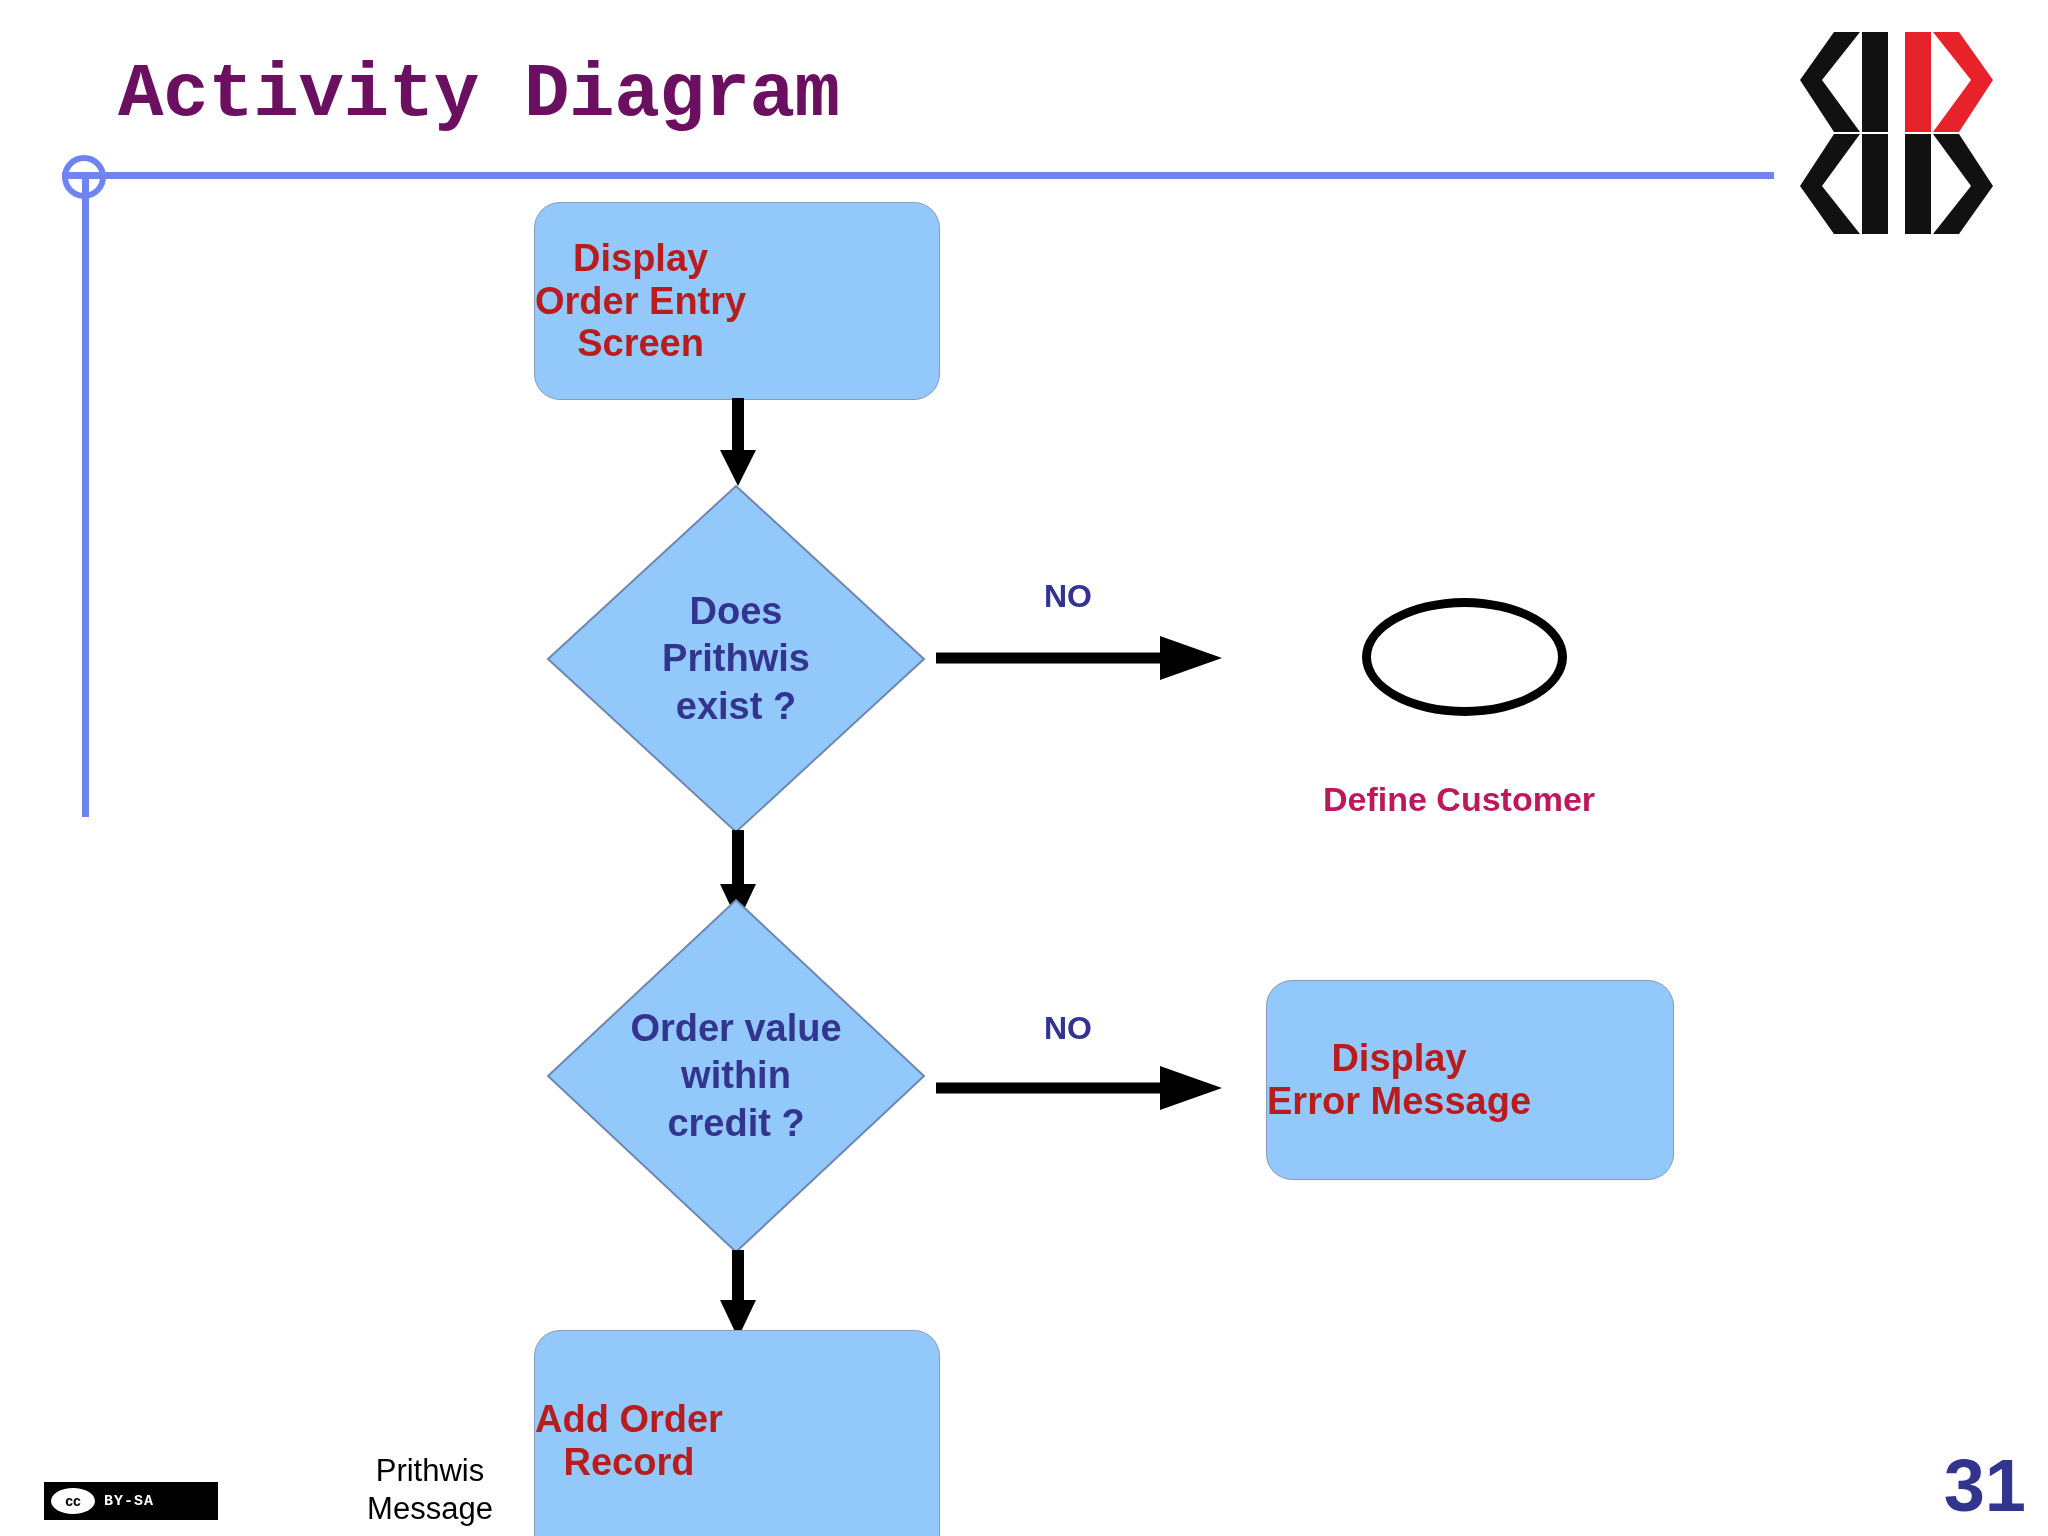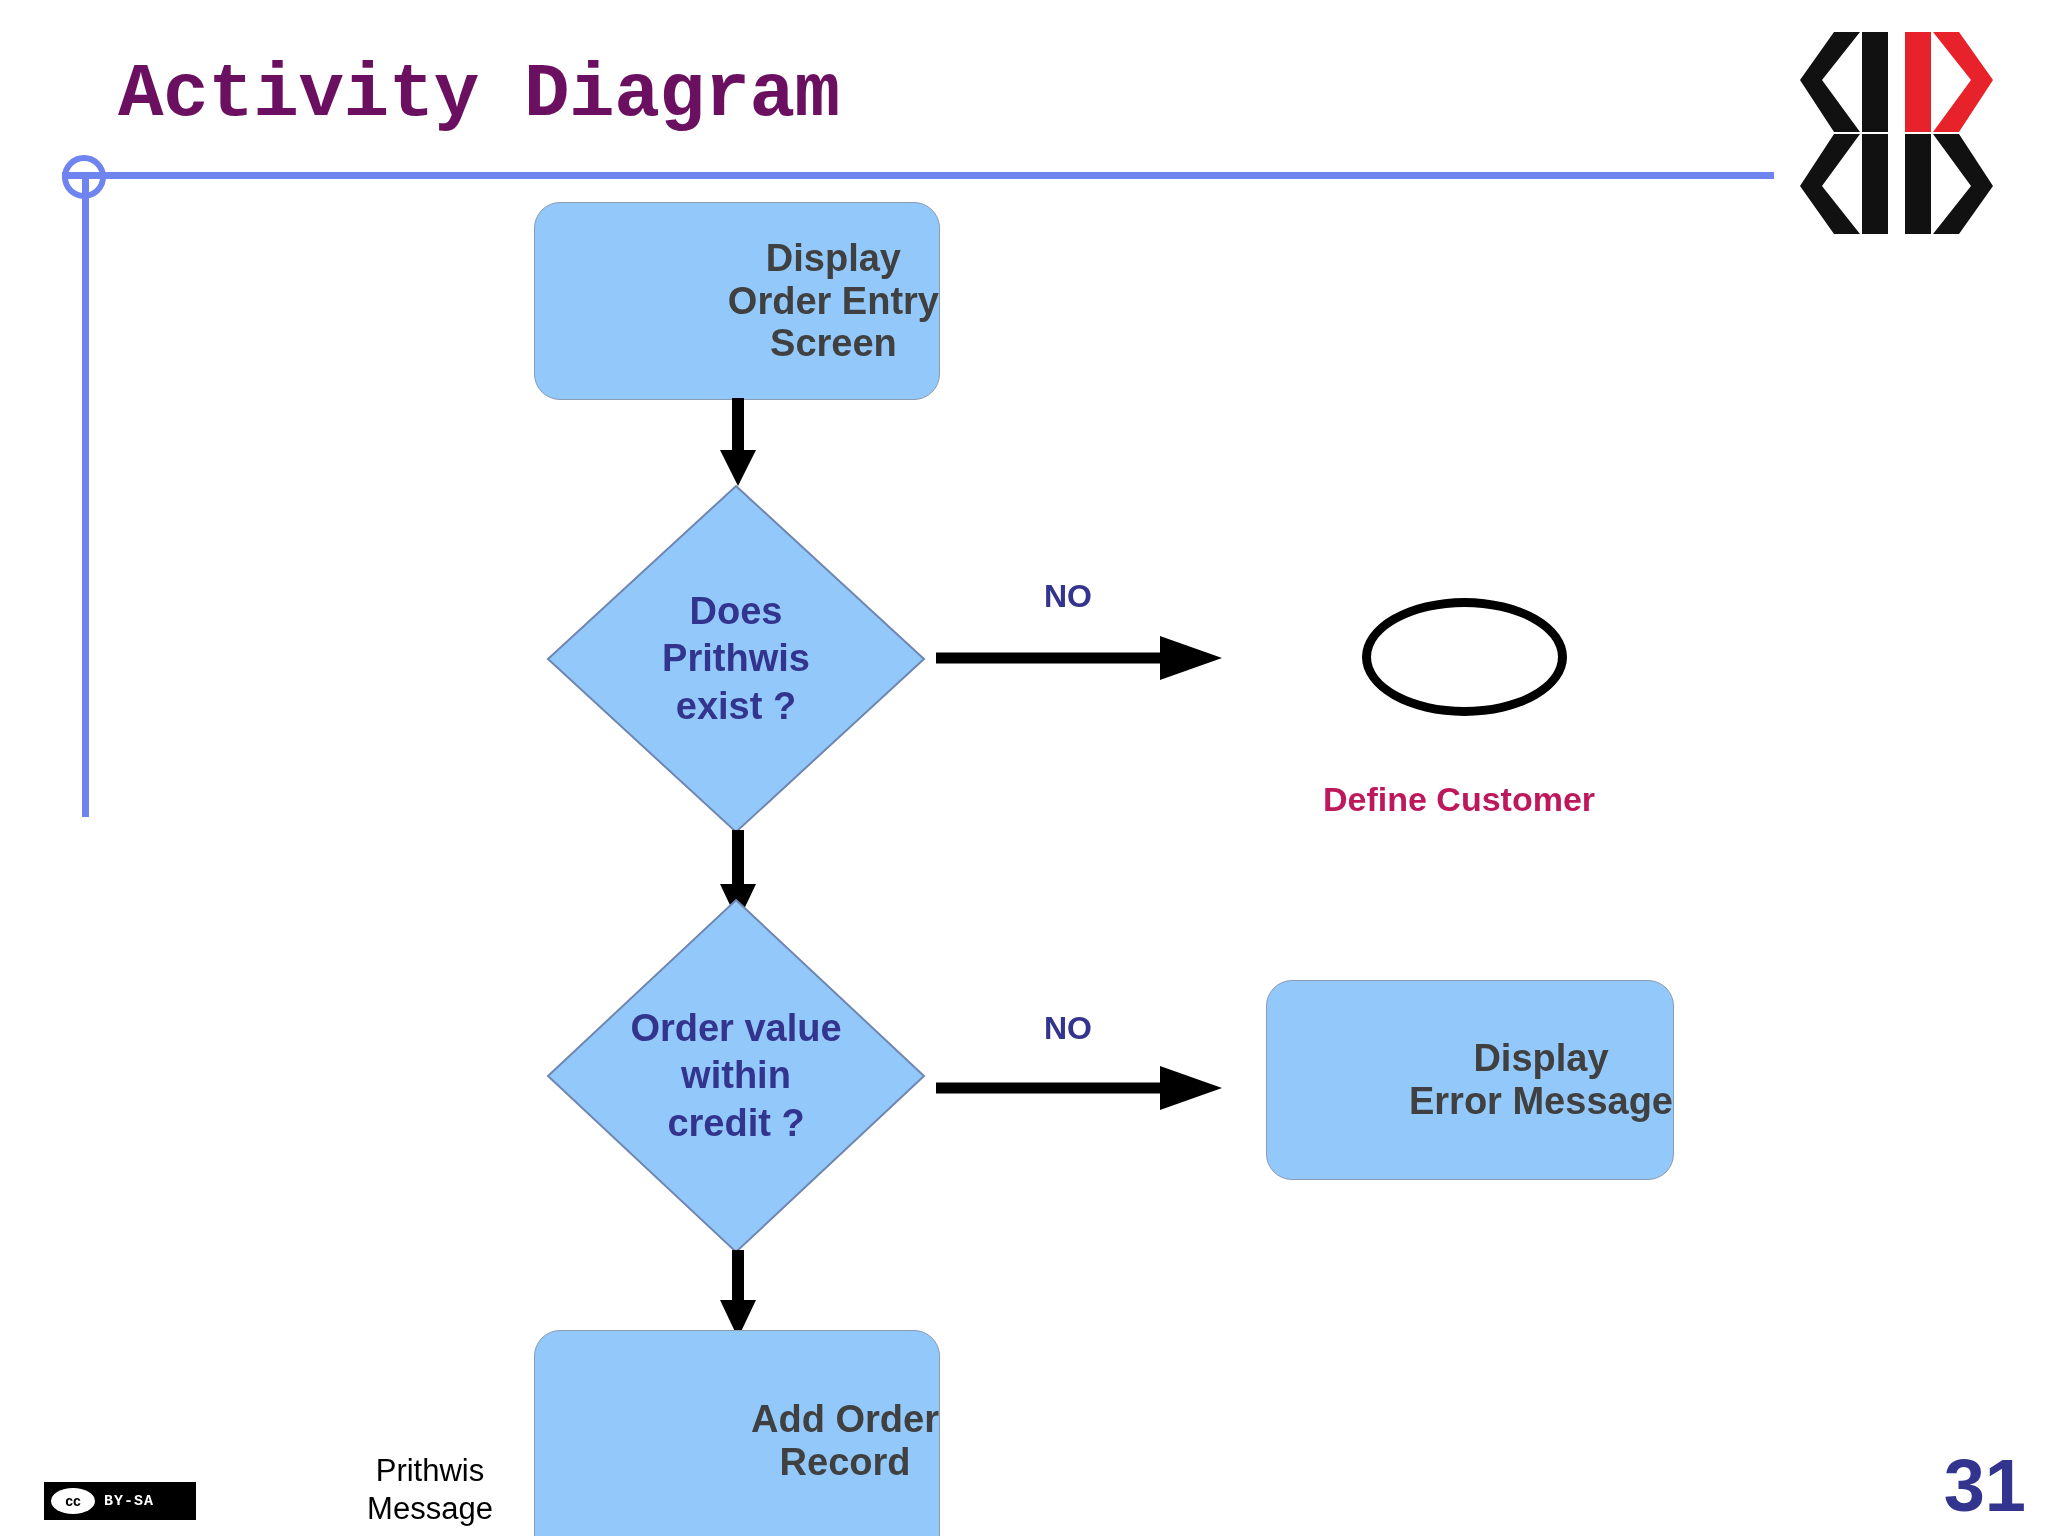--- a/index.html
+++ b/index.html
@@ -69,23 +69,23 @@
 
   
   .flow-box {
     position: absolute;
     background: #93c8fa;
     border: 1px solid #8b9bb4;
     border-radius: 26px;
     box-sizing: border-box;
     display: flex;
     align-items: center;
-    justify-content: flex-end;
+    justify-content: flex-start;
     text-align: center;
-    color: #404040;
+    color: #b91c1c;
     font-weight: bold;
     font-size: 38px;
     line-height: 1.12;
     white-space: pre-line;
   }
 
   .flow-diamond-wrap {
     position: absolute;
   }
   .flow-diamond-wrap svg {
@@ -143,21 +143,21 @@
     border-radius: 50%;
     box-sizing: border-box;
     background: transparent;
   }
 
   
   #cc-badge {
     position: absolute;
     left: 44px;
     top: 1482px;
-    width: 152px;
+    width: 174px;
     height: 38px;
     background: #000000;
     border: 3px solid #000000;
     box-sizing: border-box;
     display: flex;
     align-items: center;
     padding-left: 4px;
   }
   #cc-badge .cc-mark {
     width: 44px;

